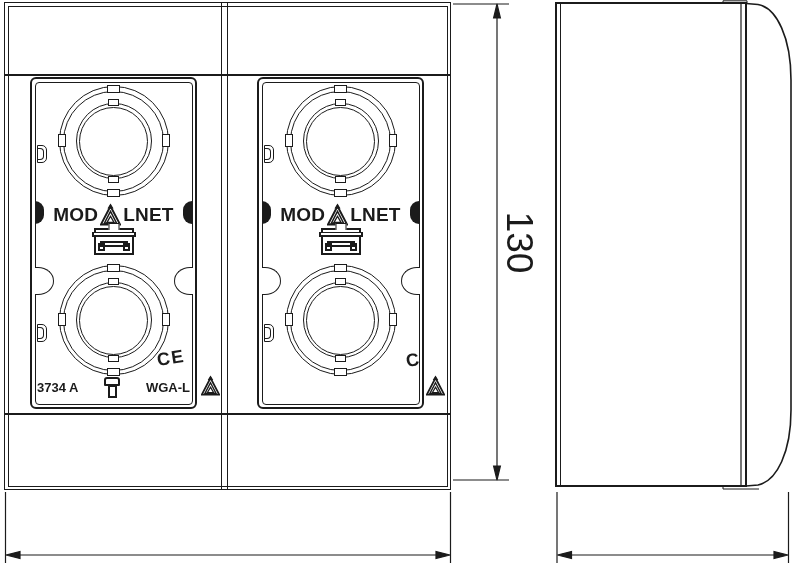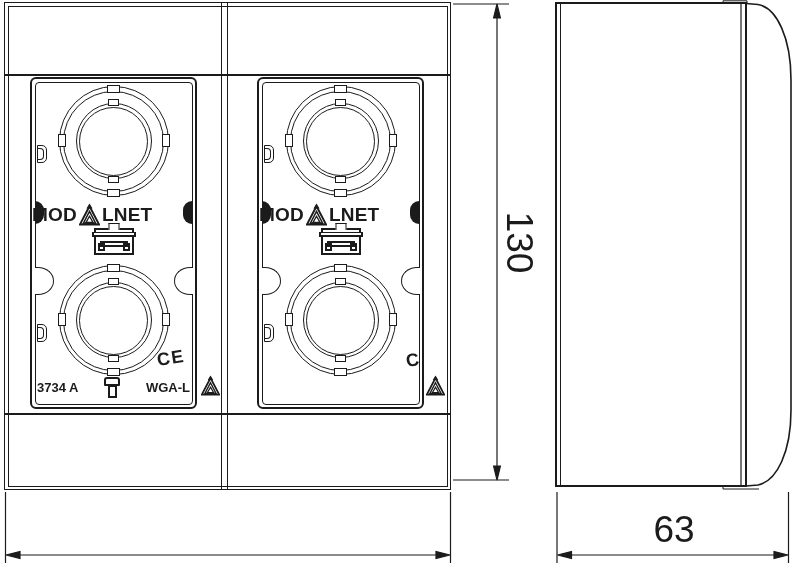--- a/index.html
+++ b/index.html
@@ -34,21 +34,21 @@
   .tick{position:absolute;background:#fff;border:1px solid #1b1b1b;}
   .tn{left:48px;top:-1px;width:13px;height:8px;}
   .ts{left:48px;bottom:-1px;width:13px;height:8px;}
   .tw{left:-1px;top:48px;width:8px;height:13px;}
   .te{right:-1px;top:48px;width:8px;height:13px;}
   .tin{left:49px;top:13px;width:11px;height:7px;}
   .tis{left:49px;bottom:13px;width:11px;height:7px;}
 
   
   .brand-row{position:absolute;left:0;right:0;top:123px;height:25px;display:flex;align-items:center;
-             gap:1px;font-weight:bold;font-size:19px;letter-spacing:.2px;white-space:nowrap;}
+             justify-content:center;gap:1px;font-weight:bold;font-size:19px;letter-spacing:.2px;white-space:nowrap;}
   .trilogo{width:21px;height:23px;margin:0 1px;flex:0 0 auto;}
 
   
   .clip{position:absolute;left:50%;top:149px;transform:translateX(-50%);width:40px;height:27px;
         border:2px solid #1b1b1b;background:#fff;}
   .clip-nub{position:absolute;left:50%;top:-7px;transform:translateX(-50%);width:11px;height:7px;
             border:1.5px solid #1b1b1b;border-bottom:none;background:#fff;}
   .clip-band{position:absolute;left:-4px;right:-4px;top:1.5px;height:5px;background:#fff;
              border:2px solid #1b1b1b;border-top-width:1.5px;}
   .clip-mid{position:absolute;left:4px;right:4px;top:11px;height:6px;border-top:2px solid #1b1b1b;border-bottom:2px solid #1b1b1b;}
@@ -254,15 +254,14 @@
 
       <line x1="557" y1="492" x2="557" y2="563"></line>
       <line x1="788.5" y1="492" x2="788.5" y2="563"></line>
       <line x1="570" y1="555" x2="776" y2="555"></line>
       <polygon points="557.5,555 571.5,551.6 571.5,558.4"></polygon>
       <polygon points="788,555 774,551.6 774,558.4"></polygon>
     </g>
   </svg>
 
   <div class="dimlabel dim-height">130</div>
-  <div class="dimlabel dim-depth">63</div>
 
 </div>
 
 </body></html>

